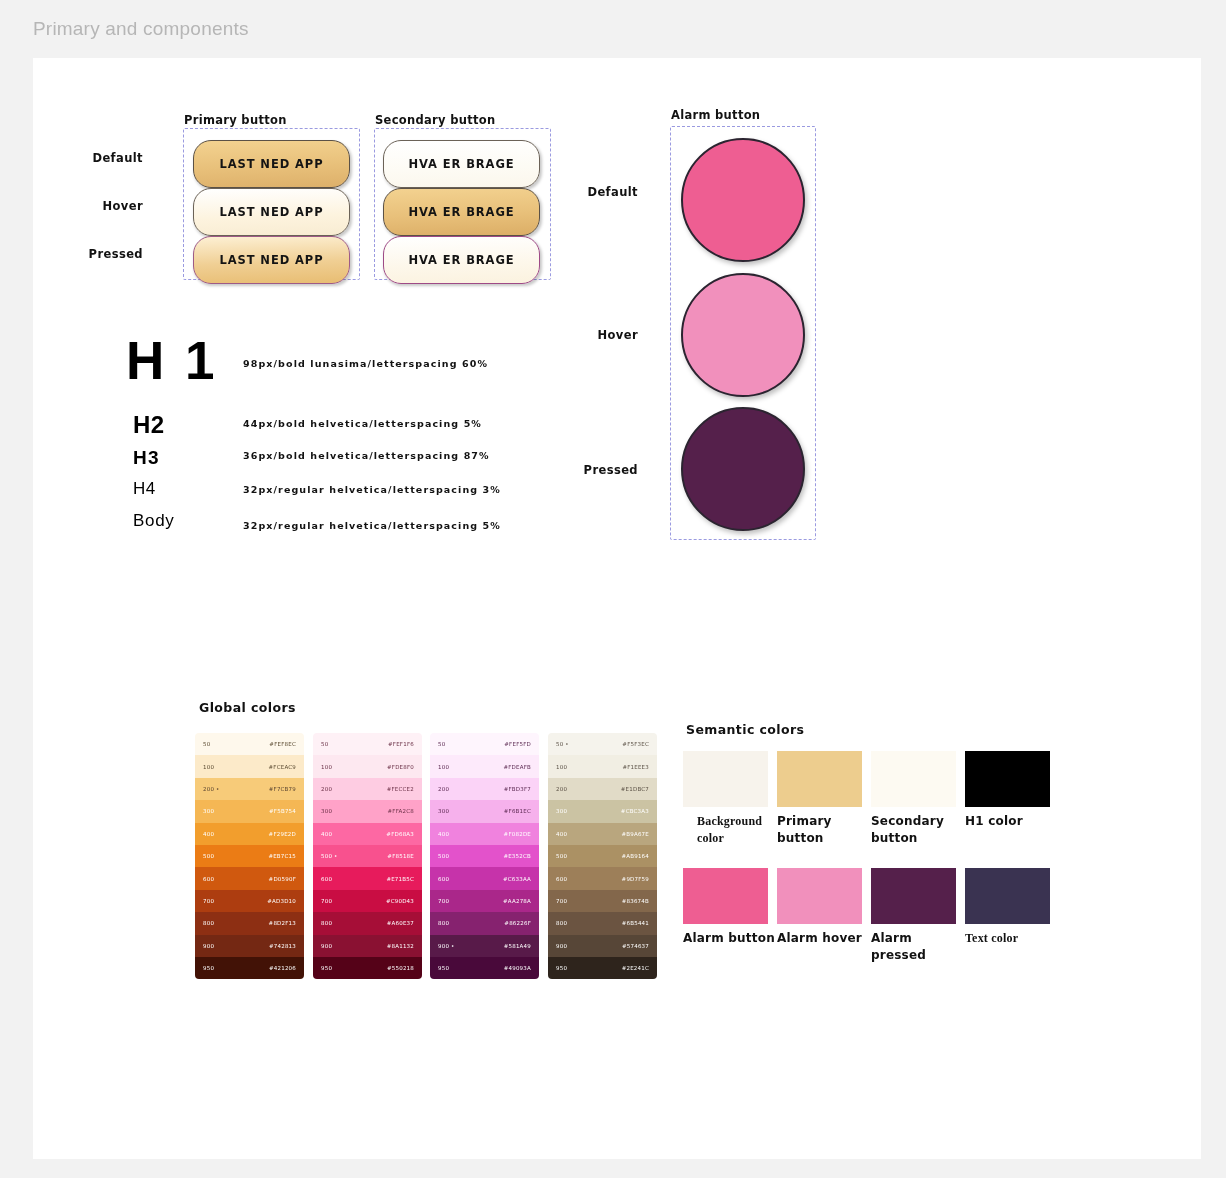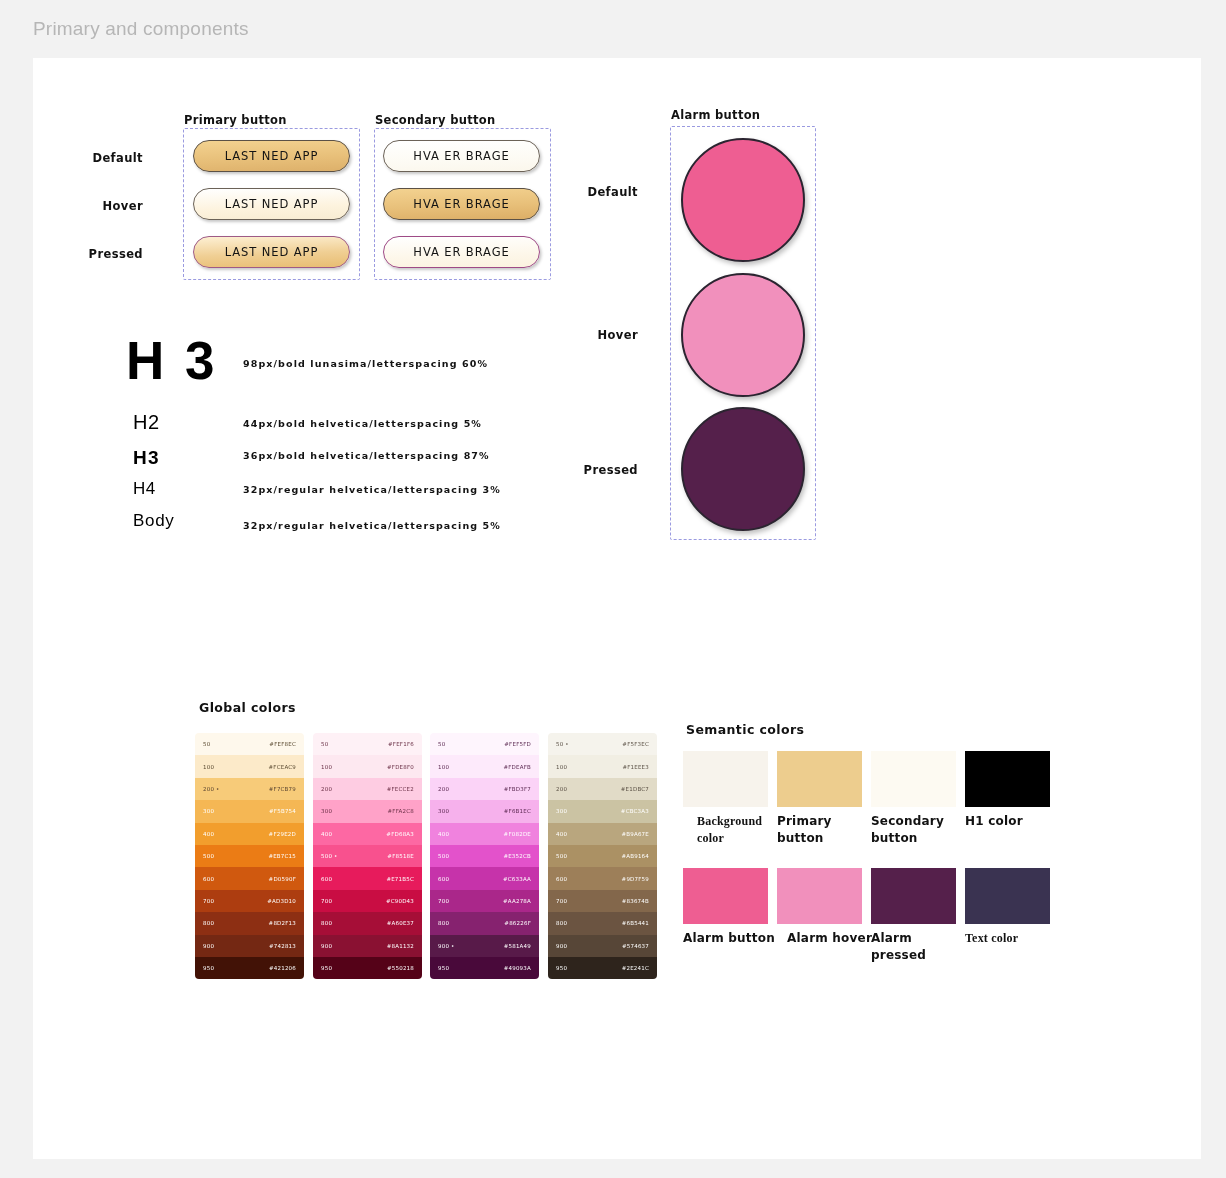--- a/index.html
+++ b/index.html
@@ -57,27 +57,27 @@
     font-weight: bold;
     color: #121212;
     letter-spacing: 0.4px;
     text-align: right;
     white-space: nowrap;
   }
 
   .btn {
     position: absolute;
     width: 157px;
-    height: 32px;
+    height: 48px;
     border-radius: 18px;
     display: flex;
     align-items: center;
     justify-content: center;
     font-size: 11.5px;
-    font-weight: normal;
+    font-weight: bold;
     letter-spacing: 0.9px;
     color: #141414;
     box-shadow: 1.5px 2px 3px rgba(0,0,0,0.22);
     cursor: pointer;
   }
 
   .btn-primary-default {
     background: linear-gradient(178deg, #f3d290 0%, #e8c07a 55%, #ddb06a 100%);
     border: 1.2px solid #5b5146;
   }
@@ -204,24 +204,24 @@
   <div class="dashed-box" style="left:637px; top:68px; width:146px; height:414px;"></div>
 
   <div class="state-label" style="left:540px; top:127px; width:65px;">Default</div>
   <div class="state-label" style="left:540px; top:270px; width:65px;">Hover</div>
   <div class="state-label" style="left:540px; top:405px; width:65px;">Pressed</div>
 
   <div class="circle" id="alarm-default" style="left: 648px; top: 80px; background: rgb(238, 94, 146);"></div>
   <div class="circle" id="alarm-hover" style="left: 648px; top: 215px; background: rgb(241, 144, 188);"></div>
   <div class="circle" id="alarm-pressed" style="left: 648px; top: 349px; background: rgb(85, 32, 75);"></div>
 
-  <div class="type-sample" style="left:93px; top:272px; font-size:53px; font-weight:bold; letter-spacing:3px;">H 3</div>
+  <div class="type-sample" style="left:93px; top:272px; font-size:53px; font-weight:bold; letter-spacing:3px;">H 1</div>
   <div class="type-desc" style="left:210px; top:300px;">98px/bold lunasima/letterspacing 60%</div>
 
-  <div class="type-sample" style="left:100px; top:353px; font-size:20px; font-weight:normal; letter-spacing:0.5px;">H2</div>
+  <div class="type-sample" style="left:100px; top:353px; font-size:24px; font-weight:bold; letter-spacing:0.5px;">H2</div>
   <div class="type-desc" style="left:210px; top:360px;">44px/bold helvetica/letterspacing 5%</div>
 
   <div class="type-sample" style="left:100px; top:389px; font-size:19px; font-weight:bold; letter-spacing:1.3px;">H3</div>
   <div class="type-desc" style="left:210px; top:392px;">36px/bold helvetica/letterspacing 87%</div>
 
   <div class="type-sample" style="left:100px; top:421px; font-size:17px; font-weight:normal; letter-spacing:0.4px;">H4</div>
   <div class="type-desc" style="left:210px; top:426px;">32px/regular helvetica/letterspacing 3%</div>
 
   <div class="type-sample" style="left:100px; top:453px; font-size:17px; font-weight:normal; letter-spacing:0.7px;">Body</div>
   <div class="type-desc" style="left:210px; top:462px;">32px/regular helvetica/letterspacing 5%</div>
@@ -424,21 +424,21 @@
   <div class="sem-swatch" id="sem-sw-2" style="left: 838px; top: 693px; background: rgb(253, 250, 242);"></div>
   <div class="sem-label" style="left:838px; top:755px;">Secondary button</div>
 
   <div class="sem-swatch" id="sem-sw-3" style="left: 932px; top: 693px; background: rgb(0, 0, 0);"></div>
   <div class="sem-label" style="left:932px; top:755px;">H1 color</div>
 
   <div class="sem-swatch" id="sem-sw-4" style="left: 650px; top: 810px; background: rgb(238, 94, 146);"></div>
   <div class="sem-label" style="left:650px; top:872px;">Alarm button</div>
 
   <div class="sem-swatch" id="sem-sw-5" style="left: 744px; top: 810px; background: rgb(241, 144, 188);"></div>
-  <div class="sem-label" style="left:744px; top:872px;text-align:right;">Alarm hover</div>
+  <div class="sem-label" style="left:744px; top:872px;">Alarm hover</div>
 
   <div class="sem-swatch" id="sem-sw-6" style="left: 838px; top: 810px; background: rgb(85, 32, 75);"></div>
   <div class="sem-label" style="left:838px; top:872px;">Alarm pressed</div>
 
   <div class="sem-swatch" id="sem-sw-7" style="left: 932px; top: 810px; background: rgb(58, 51, 81);"></div>
   <div class="sem-label" style="left:932px; top:872px;font-family:Liberation Serif, serif;">Text color</div>
 
 </div>
 
 </body></html>

